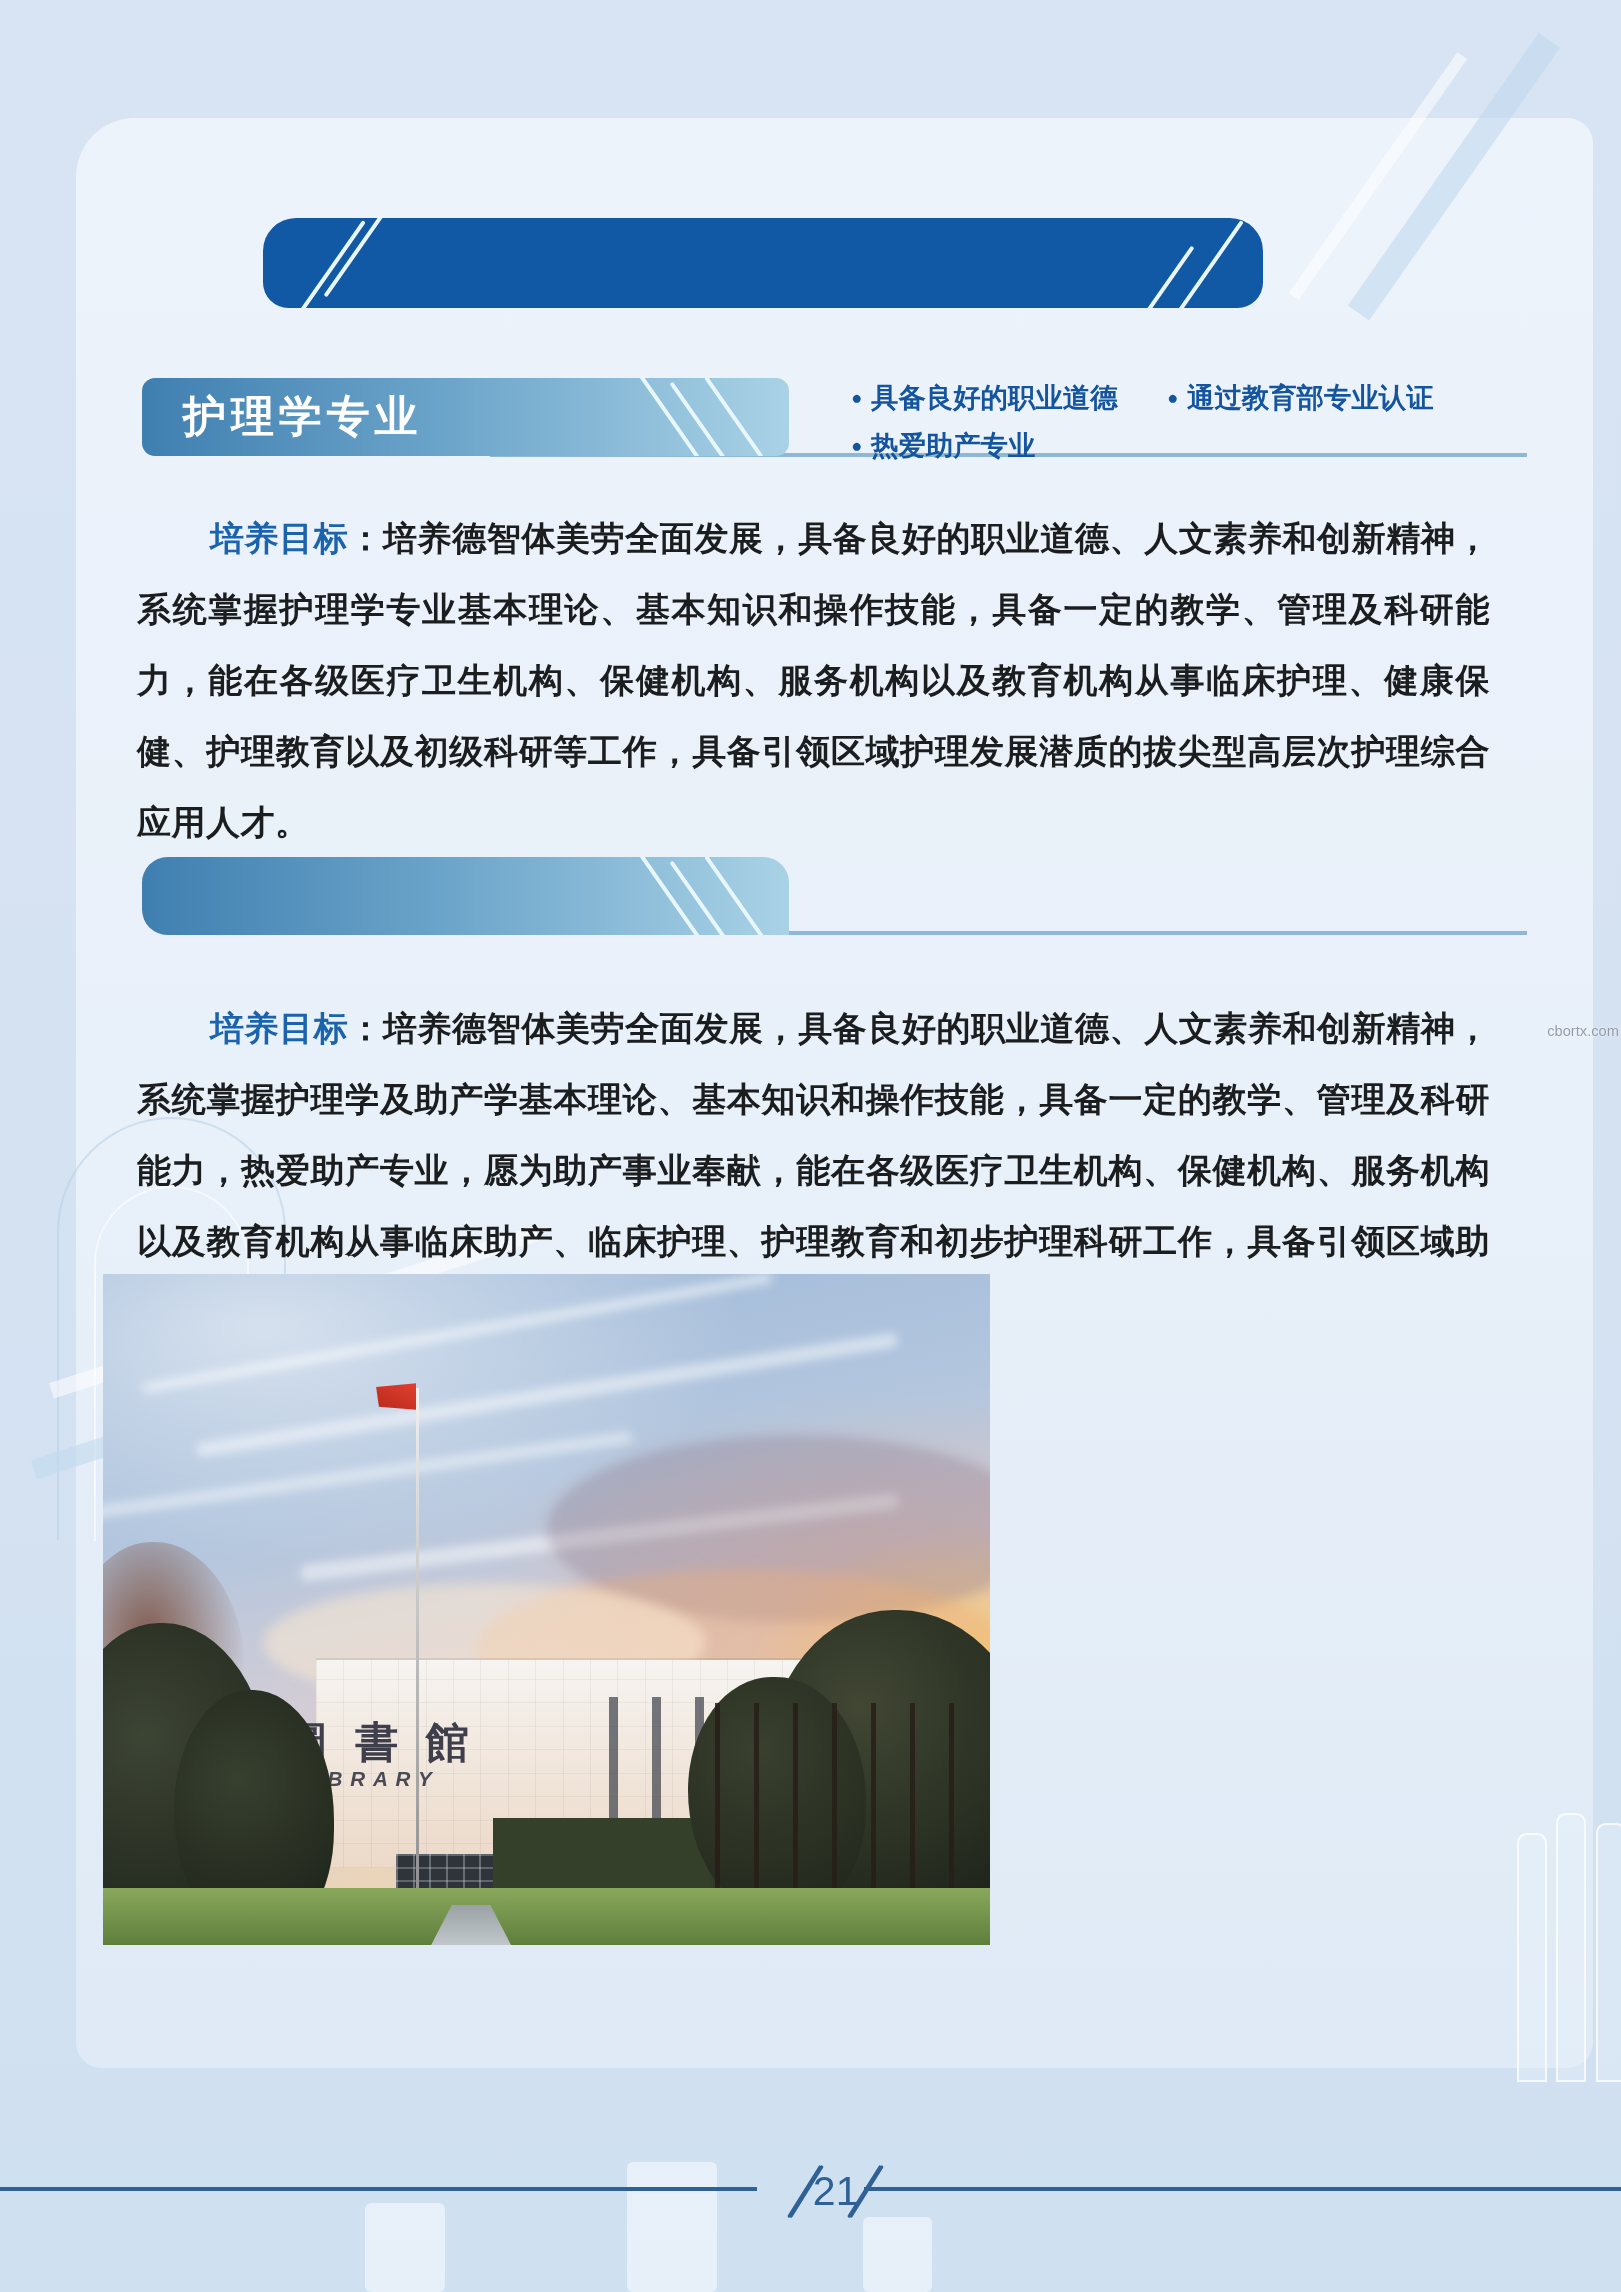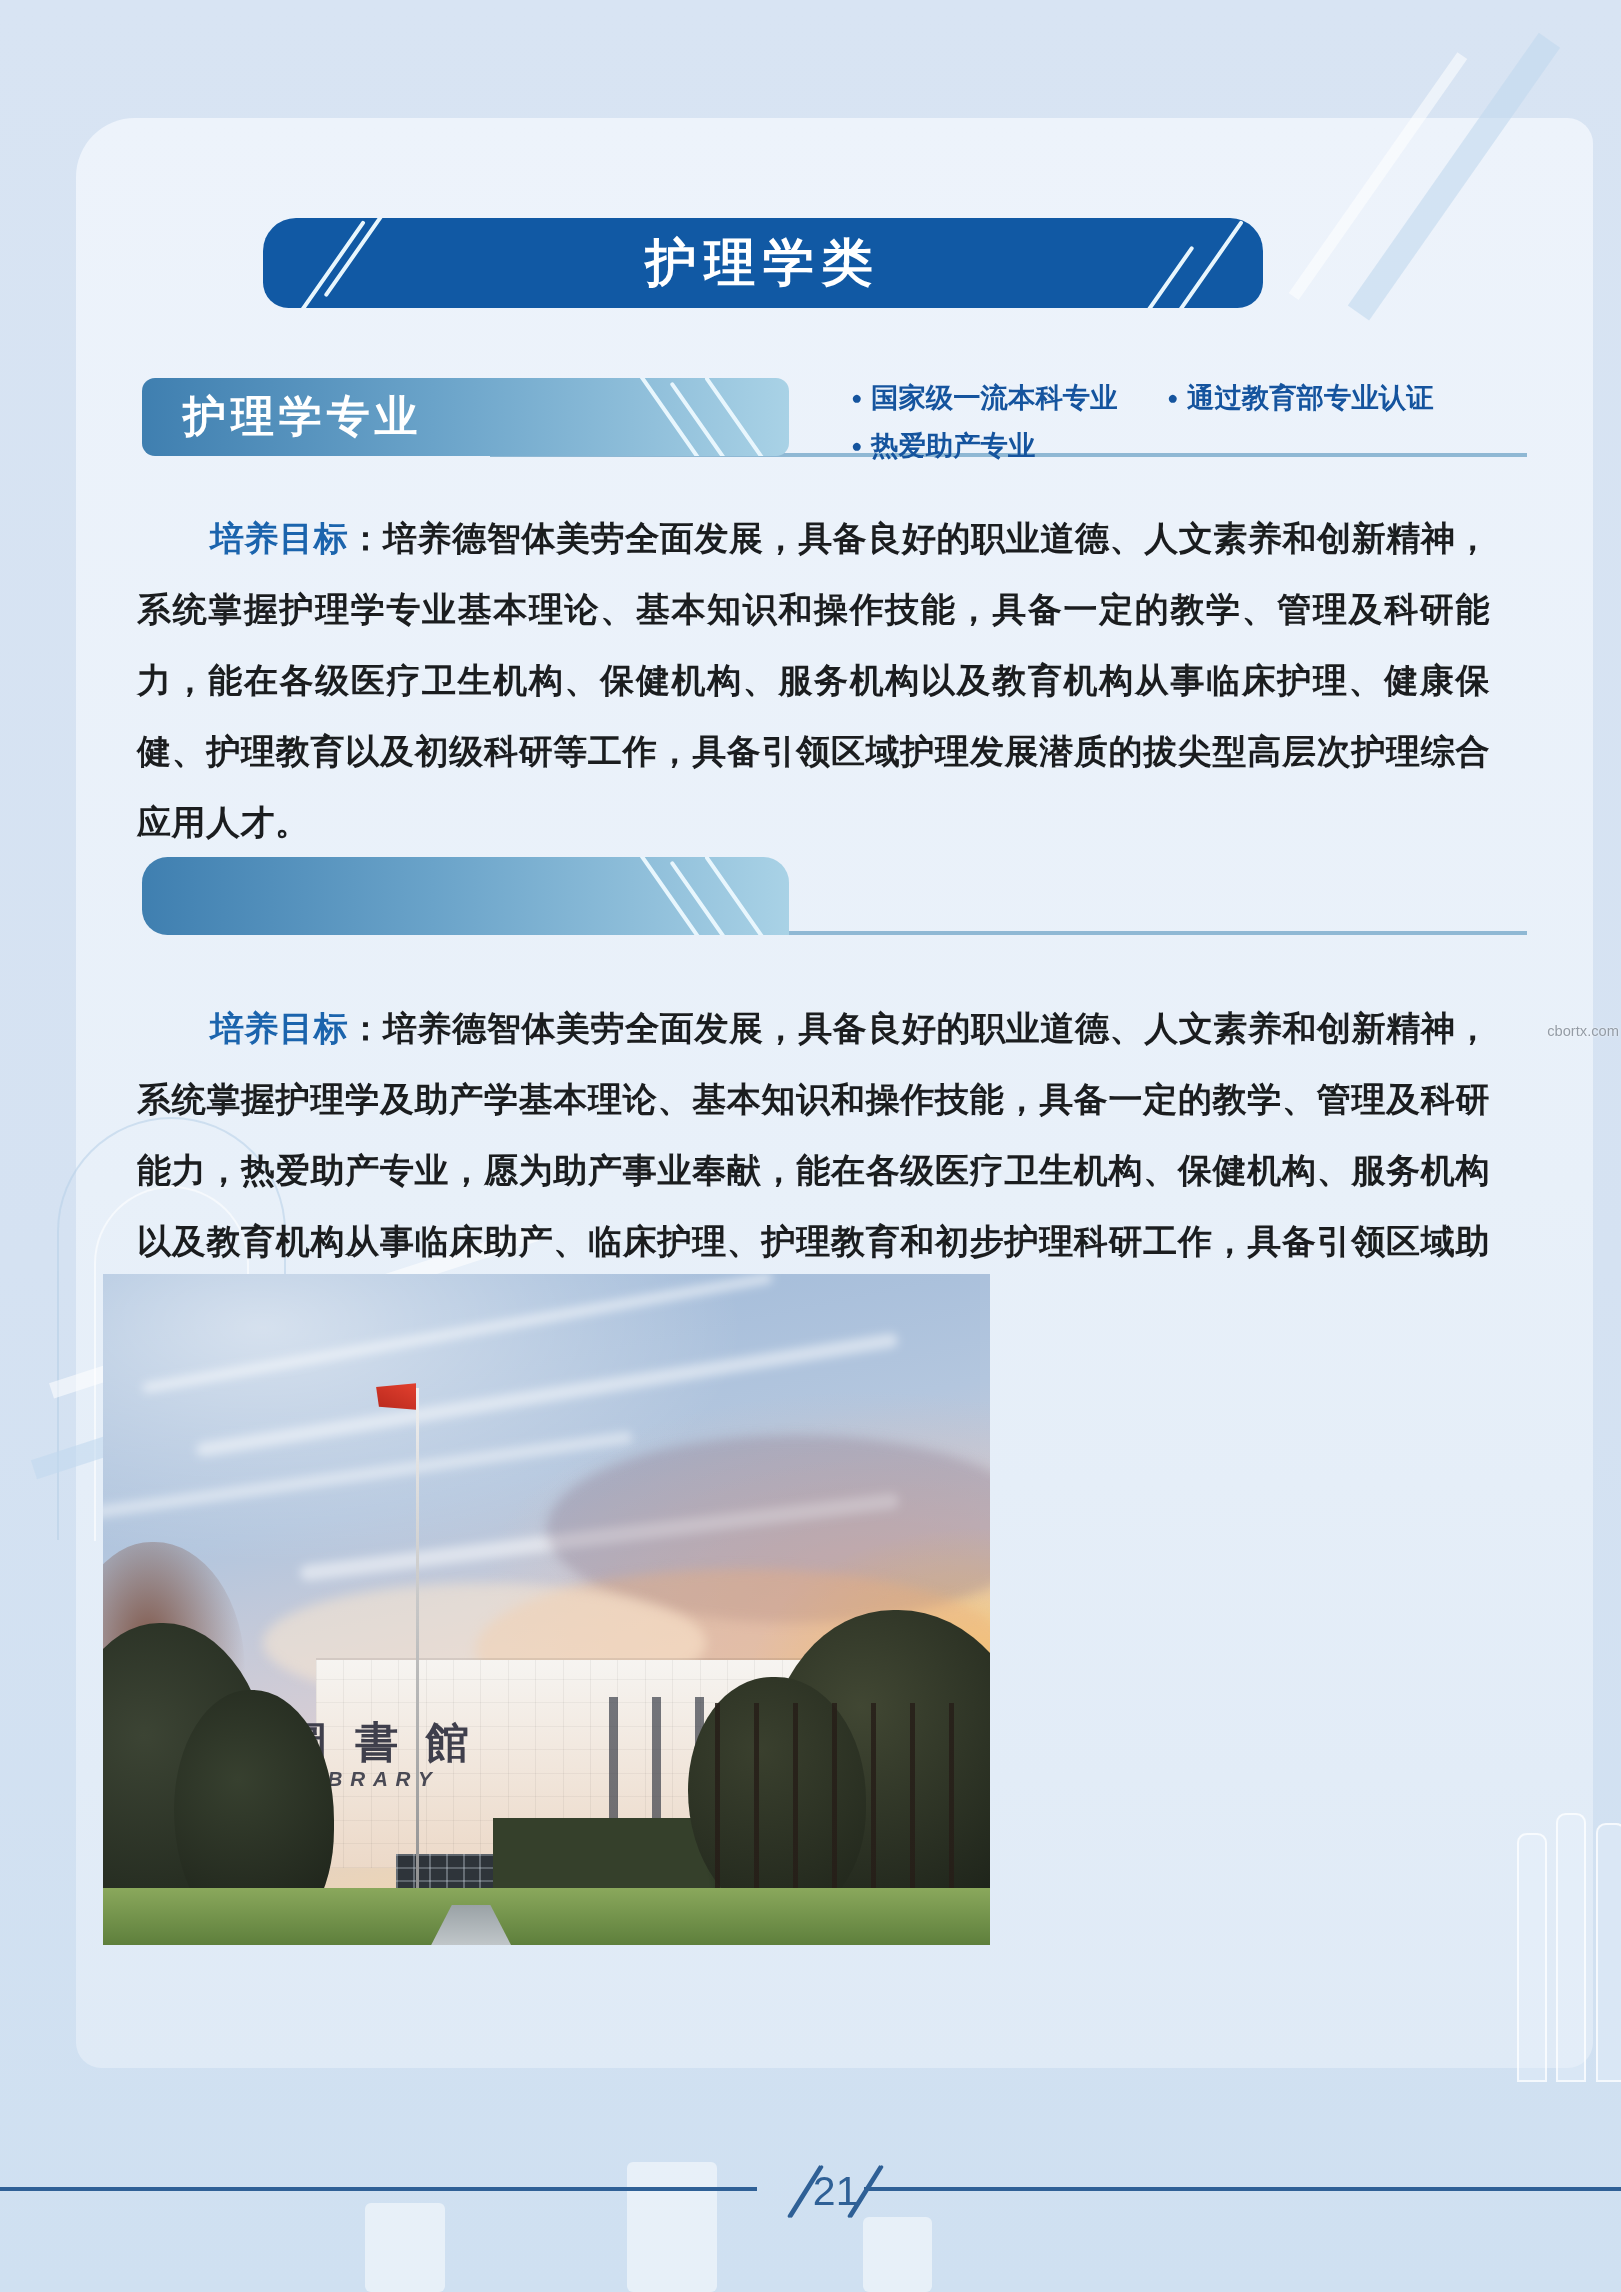--- a/index.html
+++ b/index.html
@@ -129,35 +129,34 @@
   <div class="wm wm-pillar" style="left:1596px;top:1823px;width:25.5px;height:255px;"></div>
   <div class="wm wm-block" style="left:627px;top:2162px;width:90px;height:130px;"></div>
   <div class="wm wm-block" style="left:365px;top:2203px;width:80px;height:89px;"></div>
   <div class="wm wm-block" style="left:863px;top:2217px;width:69px;height:75px;"></div>
 
   <div class="banner" style="background:#1159a4;">
     <div class="slash" style="left:57px;top:-9.8px;width:3.9px;height:147px;transform:rotate(35deg);"></div>
     <div class="slash" style="left:94px;top:-29px;width:3.9px;height:118px;transform:rotate(35deg);"></div>
     <div class="slash" style="right:61px;top:-9.8px;width:3.9px;height:147px;transform:rotate(35deg);"></div>
     <div class="slash" style="right:102px;top:17.6px;width:3.9px;height:118px;transform:rotate(35deg);"></div>
-    <span class="banner-title">护理学类</span>
   </div>
 
   <div class="underline" style="left:490px;top:453px;width:1037px;"></div>
   <div class="secbar" style="top:378px;border-radius:13px;">
     <span class="secbar-title">护理学专业</span>
     <div class="slash" style="right:116px;top:-17.6px;width:3.9px;height:118px;transform:rotate(-35deg);"></div>
     <div class="slash" style="right:82px;top:-5.9px;width:3.9px;height:118px;transform:rotate(-35deg);"></div>
     <div class="slash" style="right:39px;top:-13.7px;width:3.9px;height:147px;transform:rotate(-35deg);"></div>
   </div>
 
   <div class="badges">
     <span class="badge">
       <span class="dot">●</span>
-      <span>国家级一流本科专业</span>
+      <span>具备良好的职业道德</span>
     </span>
     <span class="badge">
       <span class="dot">●</span>
       <span>通过教育部专业认证</span>
     </span>
     <span class="badge">
       <span class="dot">●</span>
       <span>热爱助产专业</span>
     </span>
   </div>

